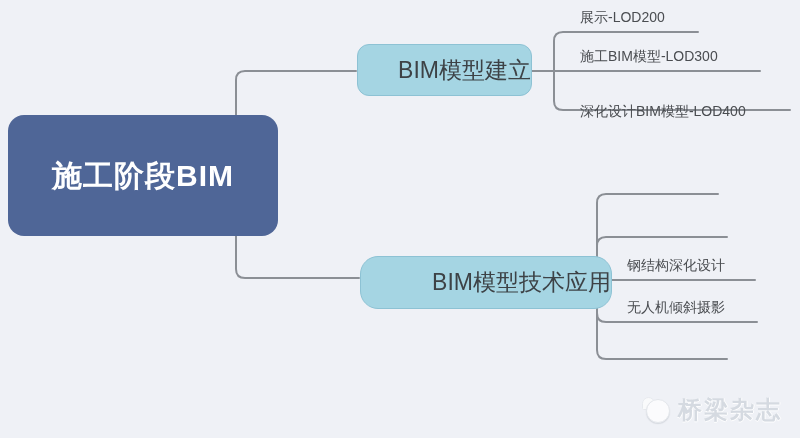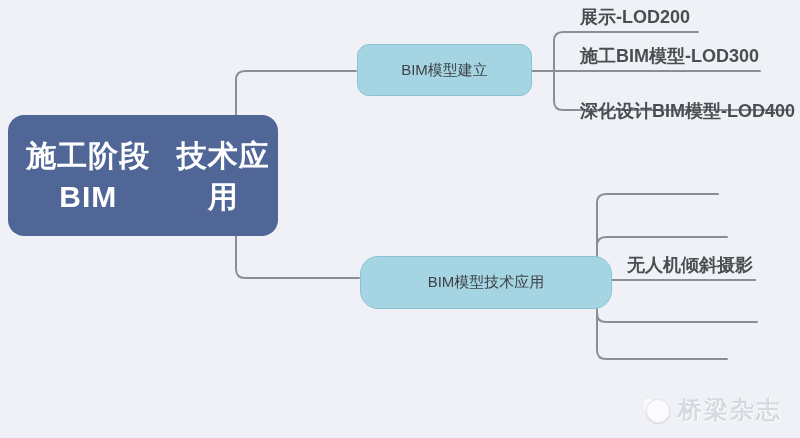--- a/index.html
+++ b/index.html
@@ -53,36 +53,35 @@
     text-align: center;
     cursor: default;
   }
   .node-branch {
     position: absolute;
     background: var(--branch-bg);
     border: 1px solid var(--branch-border);
     border-radius: 12px;
     display: flex;
     align-items: center;
-    justify-content: center;
+    justify-content: flex-end;
     color: var(--branch-text);
-    font-size: 15px;
+    font-size: 23px;
     cursor: default;
   }
   .node-branch.b1 { left: 357px; top: 44px;  width: 175px; height: 52px; }
   .node-branch.b2 { left: 360px; top: 256px; width: 252px; height: 53px; border-radius: 18px; }
   .leaf {
     position: absolute;
     height: 24px;
     line-height: 24px;
-    font-size: 18px;
+    font-size: 14px;
     color: var(--leaf-text);
     white-space: nowrap;
     cursor: default;
-    font-weight: bold;
   }
   
   .leaf.b1-0 { left: 580px; top: 5px; }
   .leaf.b1-1 { left: 580px; top: 44px; }
   .leaf.b1-2 { left: 580px; top: 83px; margin-top: 16px; }
   
   .leaf.b2-0 { left: 627px; top: 167px; }
   .leaf.b2-1 { left: 627px; top: 210px; }
   .leaf.b2-2 { left: 627px; top: 253px; }
   .leaf.b2-3 { left: 627px; top: 295px; }
@@ -147,36 +146,36 @@
 
     <path d="M 597 280 V 246 Q 597 237 606 237 H 727"></path>
 
     <path d="M 597 280 V 313 Q 597 322 606 322 H 757"></path>
 
     <path d="M 597 280 V 350 Q 597 359 606 359 H 727"></path>
   </svg>
 
   <div class="node-root">
     <span>施工阶段BIM</span>
-    <span>技术应用</span>
   </div>
 
   <div class="node-branch b1">
     <span>BIM模型建立</span>
   </div>
 
   <div class="node-branch b2">
     <span>BIM模型技术应用</span>
   </div>
 
   <div class="leaf b1-0">展示-LOD200</div>
   <div class="leaf b1-1">施工BIM模型-LOD300</div>
   <div class="leaf b1-2">深化设计BIM模型-LOD400</div>
 
-  <div class="leaf b2-2">无人机倾斜摄影</div>
+  <div class="leaf b2-2">钢结构深化设计</div>
+  <div class="leaf b2-3">无人机倾斜摄影</div>
 
   <div class="watermark">
     <div class="logo">
       <div class="c2"></div>
       <div class="c1"></div>
     </div>
     <div class="label">桥梁杂志</div>
   </div>
 
 </div>

